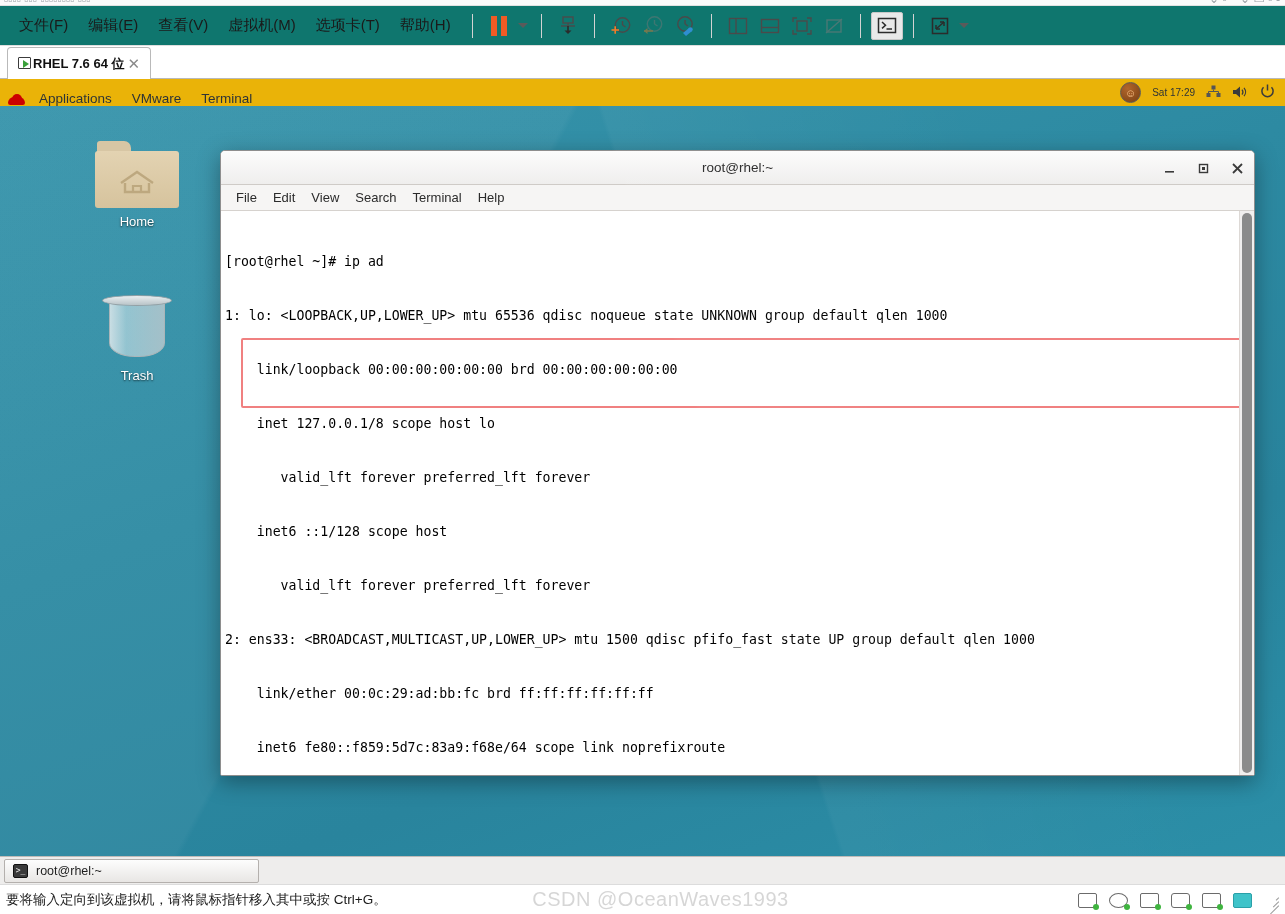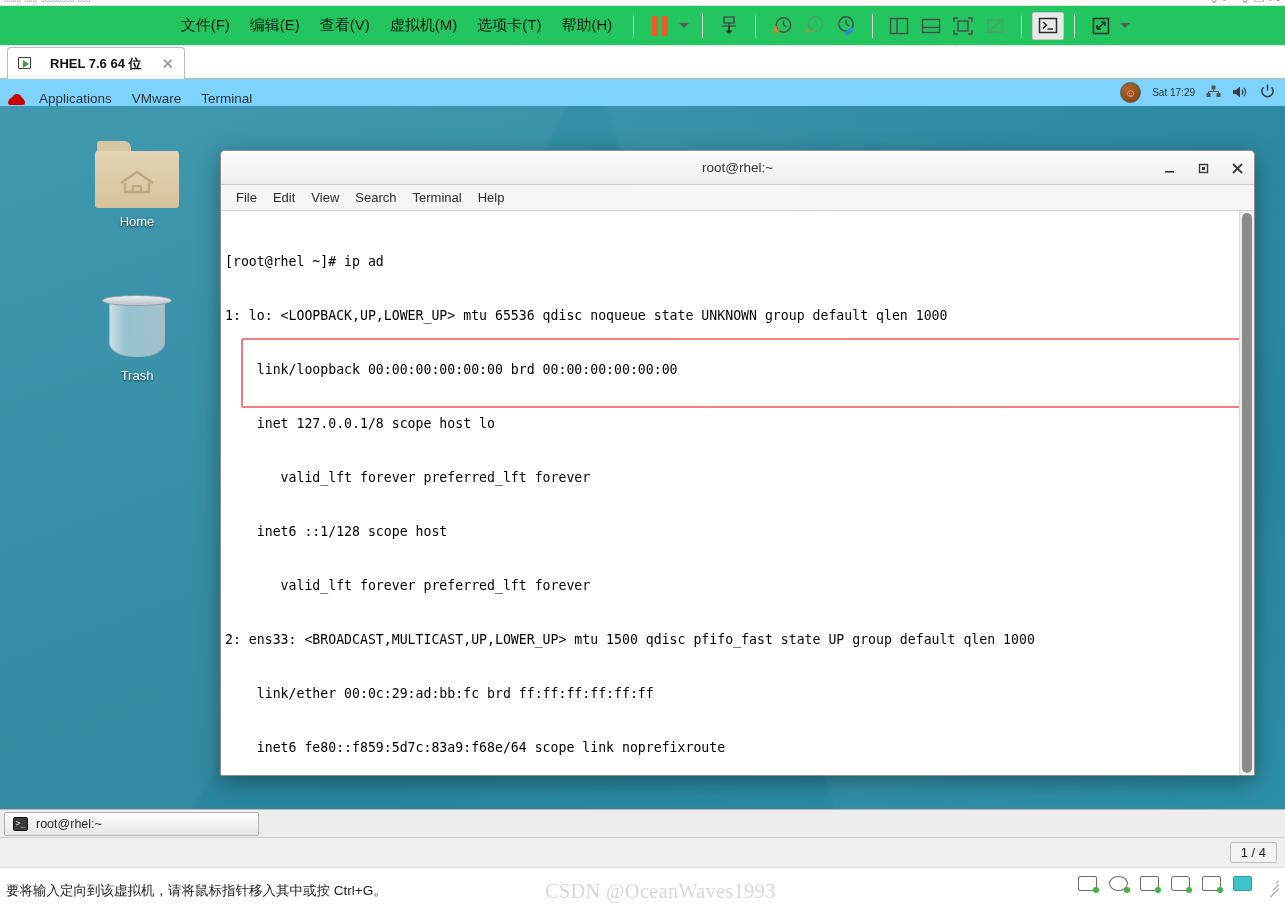--- a/index.html
+++ b/index.html
@@ -64,24 +64,23 @@
     display: flex; align-items: center;
   }
   .vm-winbtn {
     width: 40px; height: 30px;
     display: flex; align-items: center; justify-content: center;
     font-size: 13px; color: #1a1a1a;
   }
 
   
   .vm-menubar {
-    height: 40px; background: #22c55e;
-    display: flex; align-items: center; padding-left: 20px;
+    height: 40px; background: #0f766e;
+    display: flex; align-items: center; padding-left: 10px;
     border-bottom: 1px solid #dedede;
-    justify-content: center;
   }
   .vm-menu-item {
     font-size: 15px; color: #1a1a1a;
     padding: 4px 9px; margin-right: 2px;
     white-space: nowrap;
   }
 
   .tb-sep {
     width: 1px; height: 24px; background: #d3d3d3; margin: 0 10px;
     flex: none;
@@ -116,21 +115,21 @@
     border-bottom: 1px solid #b9b9b9;
     position: relative;
   }
   .vm-tab {
     height: 32px; display: flex; align-items: center;
     padding: 0 7px 0 10px;
     border: 1px solid #b9b9b9; border-bottom: none;
     background: #ffffff;
     border-radius: 4px 4px 0 0;
     margin-bottom: -1px;
-    gap: 17px;
+    gap: 0;
   }
   .vm-tab .tabicon {
     width: 15px; height: 14px; position: relative; flex: none;
   }
   .vm-tab .tabicon .scr {
     position: absolute; left: 0; top: 0; width: 13px; height: 12px;
     border: 1.6px solid #3c3c3c; border-radius: 1px;
   }
   .vm-tab .tabicon .play {
     position: absolute; left: 5px; top: 3px; width: 0; height: 0;
@@ -145,21 +144,21 @@
   }
 
   
   .guest {
     flex: 1; position: relative; overflow: hidden;
     background: #2b8ba3;
   }
 
   
   .gnome-panel {
-    height: 39px; background: #7dd3fc;
+    height: 39px; background: #eab308;
     border-bottom: 1px solid #c9c5c2;
     display: flex; align-items: center;
     padding: 0 8px;
     font-size: 13.5px; color: #2e3436;
     position: relative;
   }
   .gnome-panel .gp-left { display: flex; align-items: center; gap: 2px; }
   .gp-item {
     padding: 3px 9px; border-radius: 3px; white-space: nowrap;
   }
@@ -342,21 +341,21 @@
     display: flex; align-items: center; justify-content: flex-end;
     padding-right: 8px;
     position: relative;
   }
   .page-indicator {
     border: 1px solid #bdbdbd; background: #f4f3f3;
     font-size: 13px; color: #1b1b1b;
     padding: 2px 10px; border-radius: 2px;
   }
   .vm-hintbar {
-    height: 47px; background: #ffffff;
+    height: 30px; background: #ffffff;
     border-top: 1px solid #dcdcdc;
     display: flex; align-items: center;
     padding-left: 6px; position: relative;
   }
   .hint-text { font-size: 13.5px; color: #1a1a1a; white-space: nowrap; }
   .hint-icons {
     position: absolute; right: 6px; top: 0; height: 30px;
     display: flex; align-items: center; gap: 12px;
   }
   .hint-ic { position: relative; width: 19px; height: 15px; }
@@ -372,21 +371,21 @@
   }
   .grip i {
     position: absolute; right: 0; height: 1.4px; background: #9a9a9a;
     transform-origin: right center; transform: rotate(-45deg);
   }
   .watermark {
     position: absolute; left: 0; right: 0; top: 0; bottom: 0;
     display: flex; align-items: center; justify-content: center;
     font-size: 20px; color: rgba(120,120,120,.30);
     pointer-events: none; letter-spacing: .5px;
-    font-family: Liberation Serif, serif;
+    font-family: Liberation Sans, sans-serif;
     margin-left: 36px;
   }
 </style>
 </head>
 <body>
 
 <div id="app">
 
   <div class="top-sliver">
     <span class="ghost-text">▫▫▫▫ ▫▫▫ ▫▫▫▫▫▫▫▫ ▫▫▫</span>
@@ -650,23 +649,20 @@
     </div>
 
     <div class="guest-taskbar">
       <div class="task-item">
         <span class="task-icon">&gt;_</span>
         <span>root@rhel:~</span>
       </div>
     </div>
   </div>
 
-  <div class="vm-statusbar">
-    <div class="page-indicator">1 / 4</div>
-  </div>
 
   <div class="vm-hintbar">
     <div class="hint-text">要将输入定向到该虚拟机，请将鼠标指针移入其中或按 Ctrl+G。</div>
     <div class="watermark">CSDN @OceanWaves1993</div>
     <div class="hint-icons">
       <span class="hint-ic">
         <span class="box"></span>
           <span class="dot"></span>
       </span>
       <span class="hint-ic">

